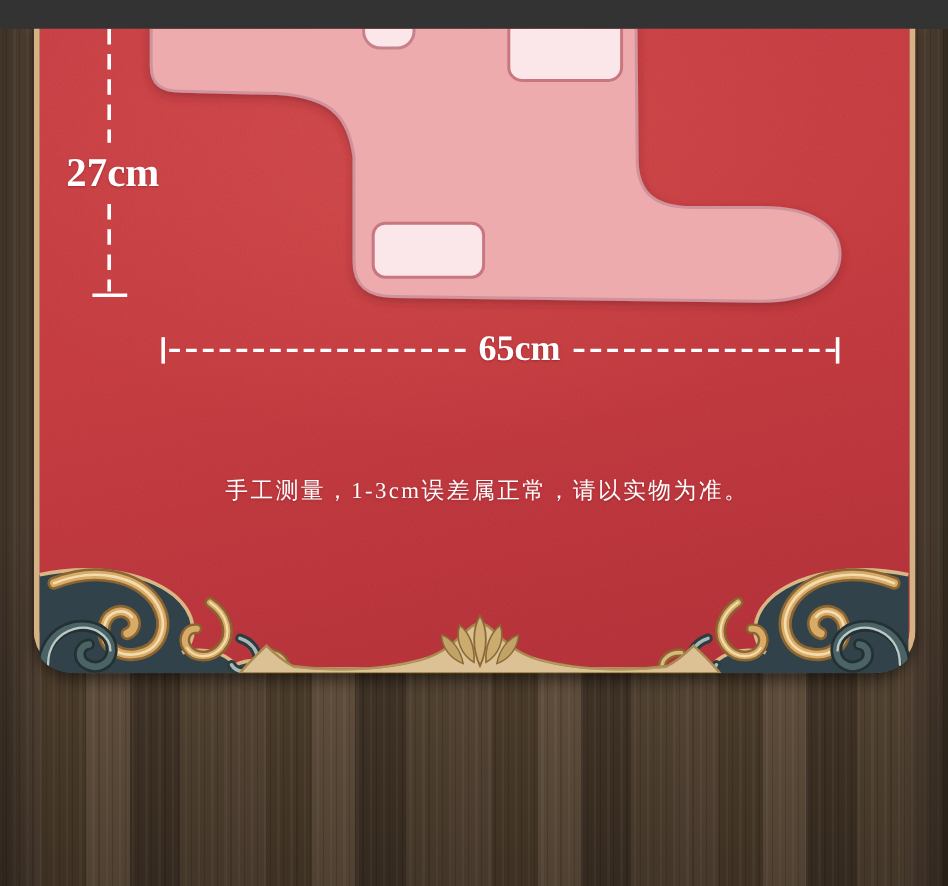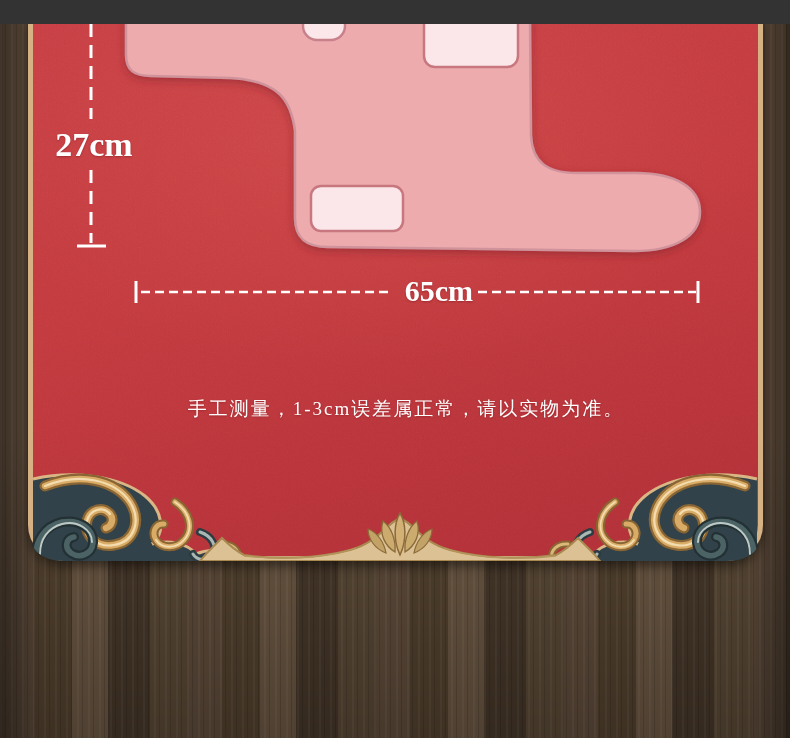--- a/index.html
+++ b/index.html
@@ -30,21 +30,21 @@
   }
   .card svg.fabric{position:absolute;inset:0;width:100%;height:100%;}
   
   .scene{position:absolute;left:0;top:0;width:790px;height:738px;pointer-events:none;}
   
   .dim-label{
     position:absolute;color:#fff;text-align:center;
     text-shadow:0 1px 2px rgba(90,10,15,.35);
   }
   .dim-label.h27{left:42px;top:102px;width:104px;font-size:34px;font-weight:600;}
-  .dim-label.w65{left:393px;top:250px;width:80px;font-size:30px;font-weight:600;text-align:right;}
+  .dim-label.w65{left:393px;top:250px;width:80px;font-size:30px;font-weight:600;}
   .note{
     position:absolute;left:16px;top:372px;width:780px;text-align:center;
     color:#fff;font-size:19px;letter-spacing:2px;
     text-shadow:0 1px 2px rgba(90,10,15,.3);
   }
 </style>
 </head>
 <body>
 
 <div class="stage">

